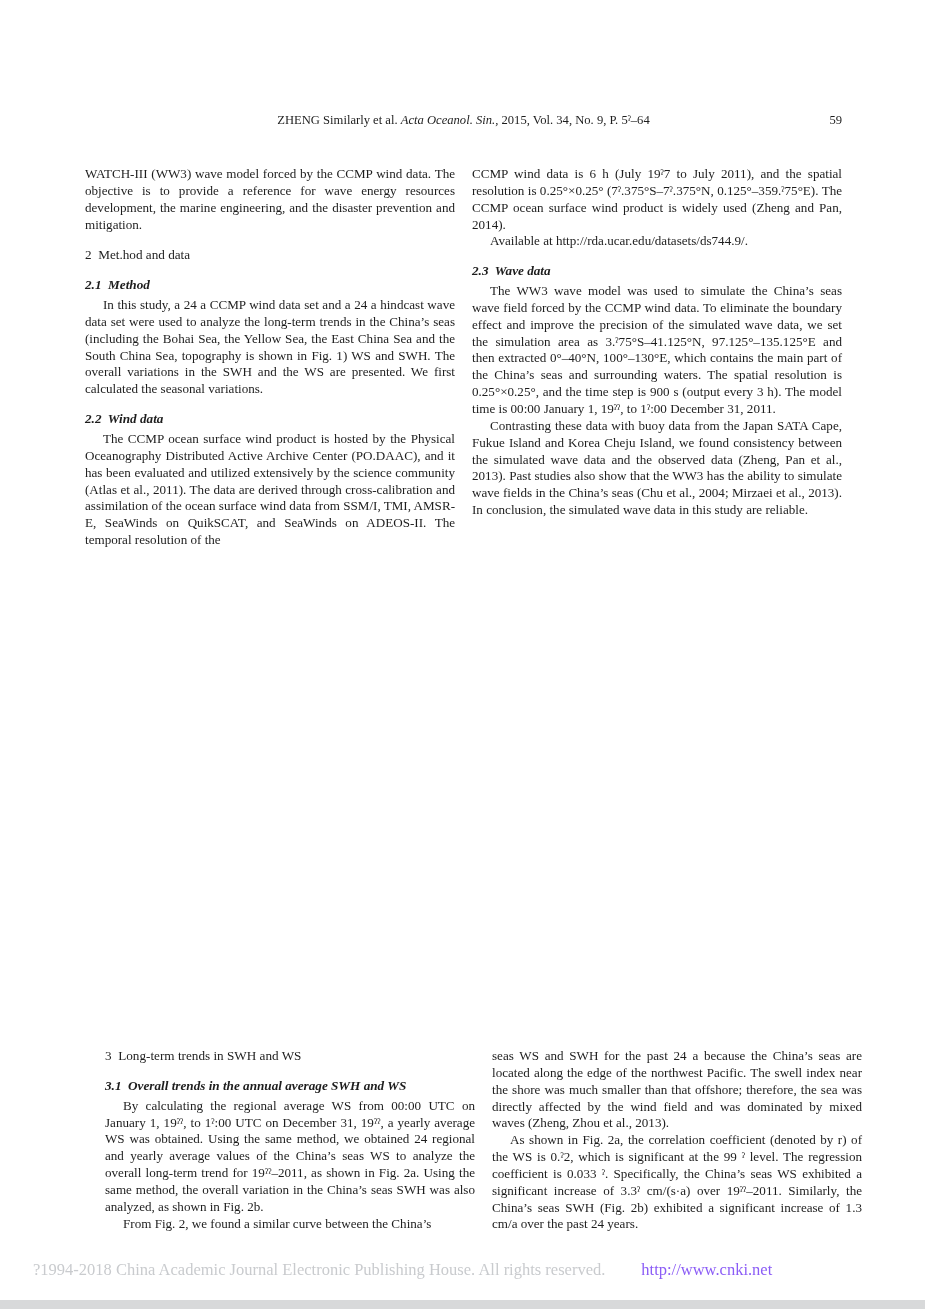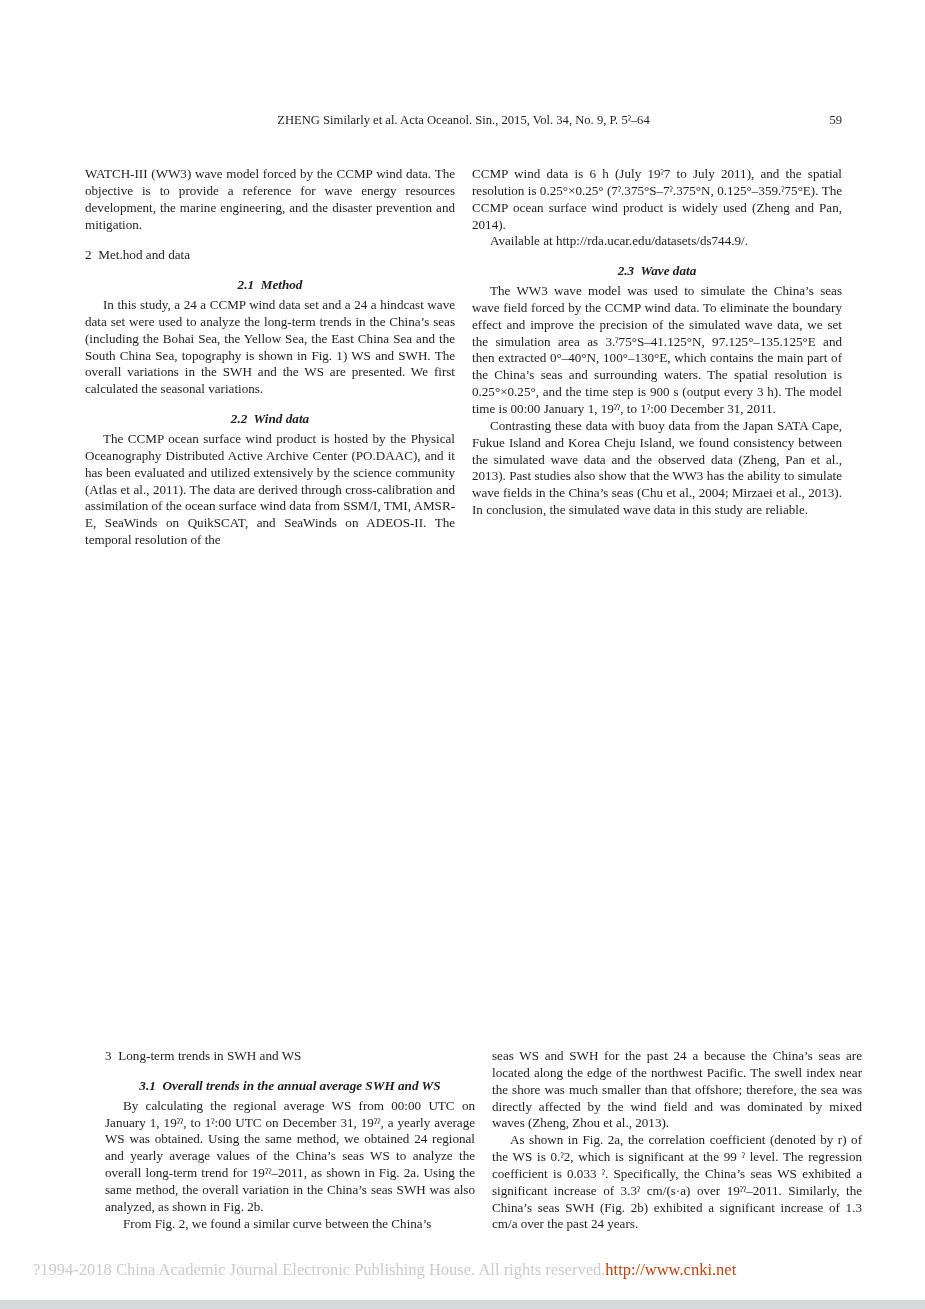--- a/index.html
+++ b/index.html
@@ -9,58 +9,58 @@
     background:#ffffff;
     font-family:"Liberation Serif","DejaVu Serif",serif;
     color:#1d1d1d;
     overflow:hidden;
   }
   
   .running-head{
     position:absolute;top:112px;left:85px;width:757px;
     text-align:center;font-size:12.6px;line-height:17px;
   }
-  .running-head .it{}
+  .running-head .it{font-style:italic;}
   .running-head .pageno{position:absolute;right:0;top:0;}
   
   .cols{
     position:absolute;left:85px;width:757px;
     display:flex;gap:17px;align-items:flex-start;
   }
   .col{
     width:370px;
     font-size:13.1px;line-height:16.85px;
     text-align:justify;
   }
   .col p{margin:0;text-indent:18px;}
   .col p.noindent{text-indent:0;}
   h2.sec{
     font-size:13.2px;font-weight:normal;font-style:normal;
     margin:14px 0 12px;text-align:left;white-space:pre-wrap;
   }
   h3.subsec{
     font-size:13.2px;font-weight:bold;font-style:italic;
-    margin:13px 0 3px;text-align:center;white-space:pre-wrap;
+    margin:13px 0 3px;text-align:left;white-space:pre-wrap;
   }
   .top-cols{top:166px;}
   .bottom-cols{top:1048px;margin-left:20px;}
   .bottom-cols h2.sec{margin-top:0;}
   
   .figure-area{position:absolute;top:578px;left:85px;width:757px;height:400px;background:#ffffff;}
   .figure-caption{
     position:absolute;top:1005px;left:0;width:925px;
     text-align:center;font-size:12.4px;line-height:16px;
   }
   .figure-caption .fig-label{font-weight:bold;margin-right:9px;}
   
   .watermark{
     position:absolute;top:1260px;left:33px;width:860px;
     font-size:16.5px;color:#c9cbce;white-space:nowrap;
   }
-  .watermark .url{color:#c2410c;}
+  .watermark .url{color:#8b5cf6;margin-left:36px;}
   .bottom-strip{
     position:absolute;left:0;bottom:0;width:925px;height:9px;
     background:#d8d9da;
   }
 </style>
 </head>
 <body>
 
 <div class="page">
 

